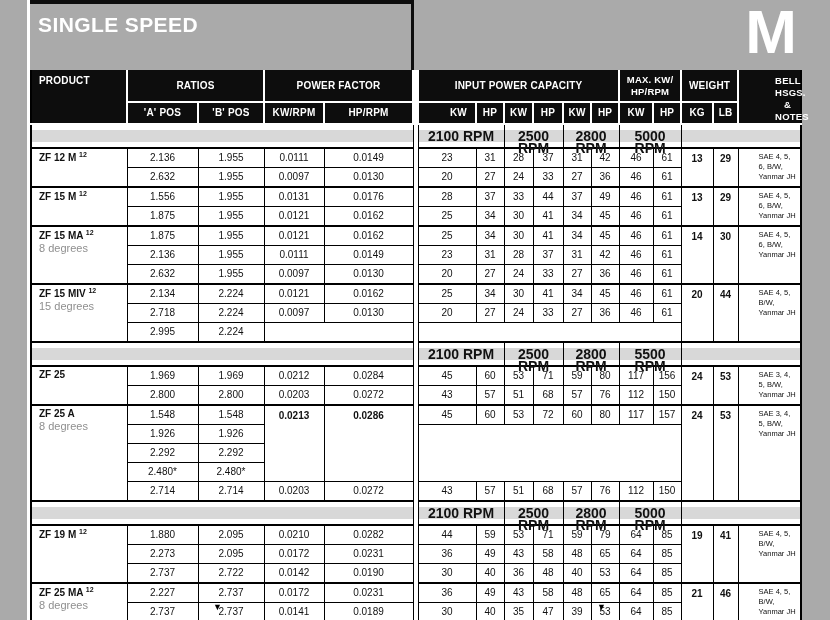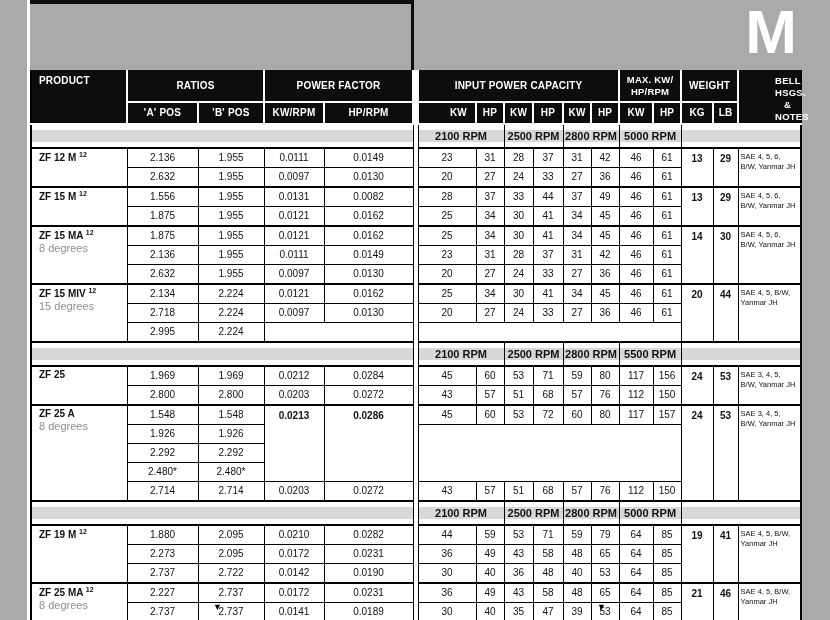--- a/index.html
+++ b/index.html
@@ -38,39 +38,40 @@
   th.gapc,td.gapc{background:#fff;border:none;padding:0;}
 
   td{border:1px solid #000;background:var(--cell_bg,#ffffff);font-size:10px;color:#111;
      text-align:center;padding:0;height:18px;vertical-align:middle;}
   tr.blk td{border-top:2px solid #000;}
   tr.blk td.gapc{border-top:none;}
   td.product{text-align:left;vertical-align:top;padding:2px 0 0 7px;font-weight:bold;font-size:10px;}
   td.product .sub{color:var(--subtitle_gray,#8f8f8f);font-weight:normal;font-size:11px;margin-top:1px;}
   td.product sup{font-size:7px;}
   td.vtop{vertical-align:top;padding-top:4px;font-weight:bold;}
-  td.notes{vertical-align:top;text-align:left;padding:3px 2px 0 2px;font-size:7.5px;line-height:1.35;}
+  td.notes{vertical-align:top;text-align:left;padding:3px 2px 0 20px;font-size:7.5px;line-height:1.35;}
   td.blank{background:#fff;}
   tr.bandrow{height:17px;}
   td.band{border:none;border-left:1px solid #000;border-right:1px solid #000;
           border-top:2px solid #000;border-bottom:2px solid #000;background:#fff;padding:2px 0;}
   td.band-left{border-left:none;}
   td.band-right{border-right:none;}
   .bandfill{background:var(--band_bg,#d8d8d8);height:12px;line-height:12px;
-            font-size:11px;font-weight:bold;color:#111;text-align:center;}
+            font-size:14px;font-weight:bold;color:#111;text-align:center;}
 </style>
 </head>
 <body>
 
 <div class="left-rule"></div>
 <div class="top-strip"></div>
 <div class="top-divider"></div>
 <div class="bottom-divider"></div>
 
 <div class="page-title">
+  <div>SINGLE SPEED</div>
 </div>
 <div class="corner-letter">M</div>
 
 <div class="table-wrap">
   <table id="spec-table">
     <colgroup>
       <col style="width:96px">
         <col style="width:71px">
         <col style="width:66px">
       <col style="width:60px">
@@ -180,21 +181,21 @@
           <td>46</td>
           <td>61</td>
         </tr>
         <tr class="blk">
           <td class="product" rowspan="2">
             <div><span>ZF 15 M</span> <sup>12</sup></div>
           </td>
           <td>1.556</td>
           <td>1.955</td>
           <td>0.0131</td>
-          <td>0.0082</td>
+          <td>0.0176</td>
           <td class="gapc"></td>
           <td>28</td>
           <td>37</td>
           <td>33</td>
           <td>44</td>
           <td>37</td>
           <td>49</td>
           <td>46</td>
           <td>61</td>
           <td class="vtop" rowspan="2">13</td>

